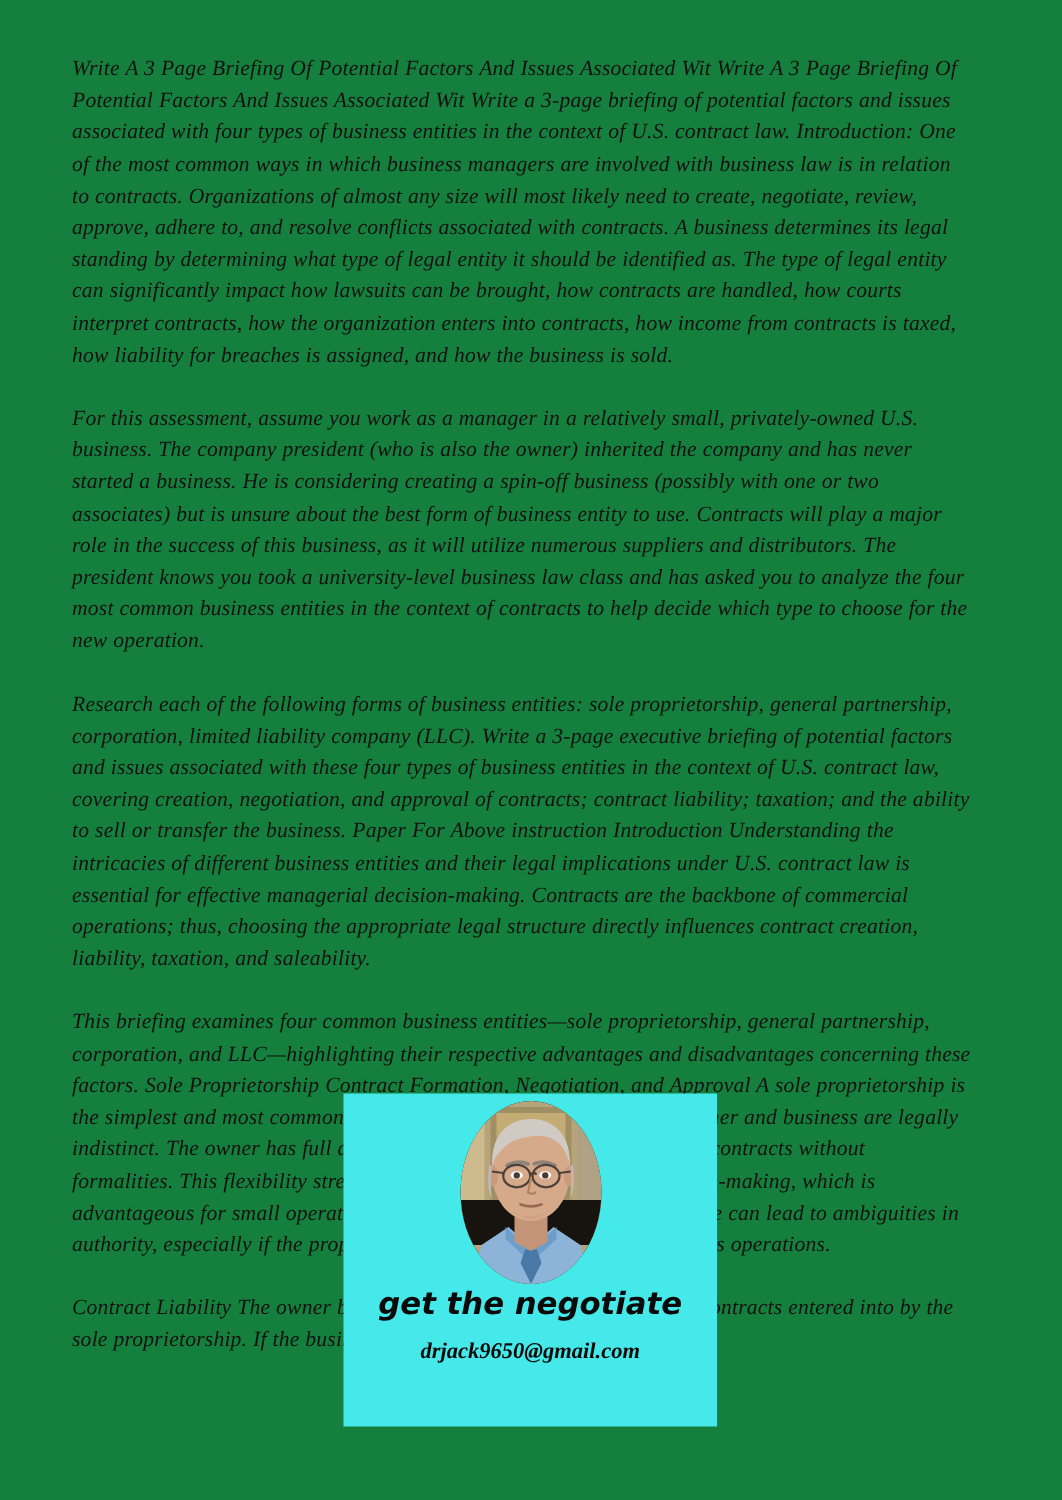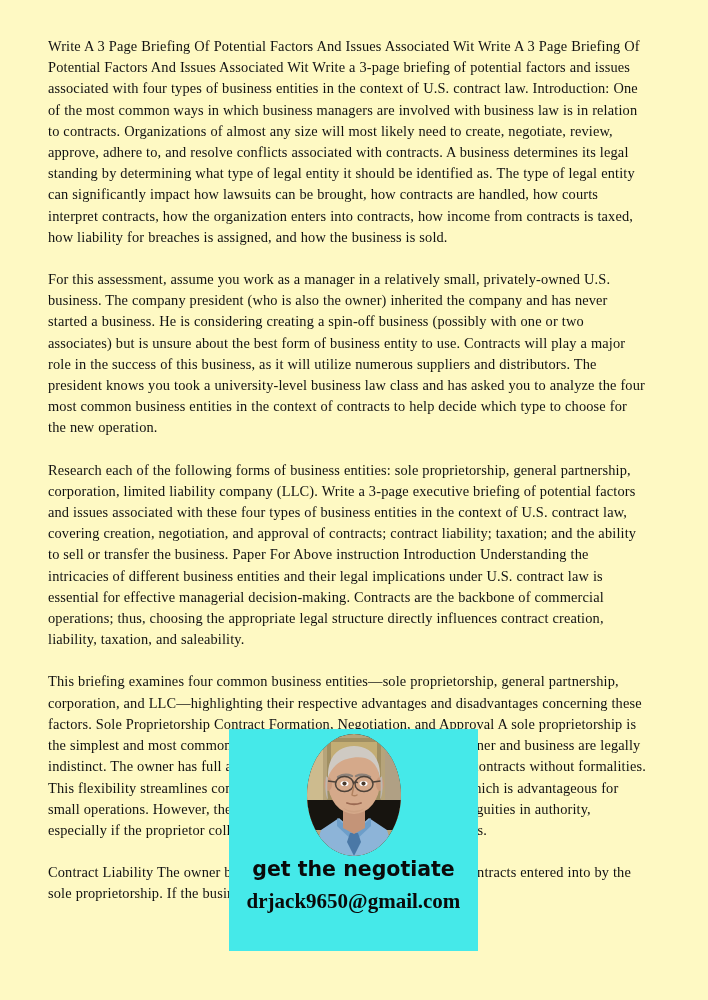--- a/index.html
+++ b/index.html
@@ -16,21 +16,22 @@
     font-family: "Liberation Serif", "DejaVu Serif", serif;
     color: #0d0d0d;
   }
 
   #doc-page {
     position: absolute;
     left: 0;
     top: 0;
     width: 708px;
     height: 1000px;
-    background: #fef9c3;
+    background: #15803d;
+    font-style: italic;
   }
 
   #doc-body {
     position: absolute;
     left: 48px;
     top: 36px;
     width: 600px;
   }
 
   .para {
@@ -81,21 +82,21 @@
     color: #0a0a0a;
     text-align: center;
     white-space: nowrap;
   }
   #contact-line-1 { margin-top: 9px; }
   #contact-line-2 { margin-top: 1px; }
 
   #contact-email {
     font-family: "Liberation Serif", "DejaVu Serif", serif;
     font-weight: bold;
-    font-size: 21px;
+    font-size: 15px;
     line-height: 26px;
     color: #0a0a0a;
     text-align: center;
     margin-top: 6px;
     white-space: nowrap;
   }
 </style>
 </head>
 <body>
 

